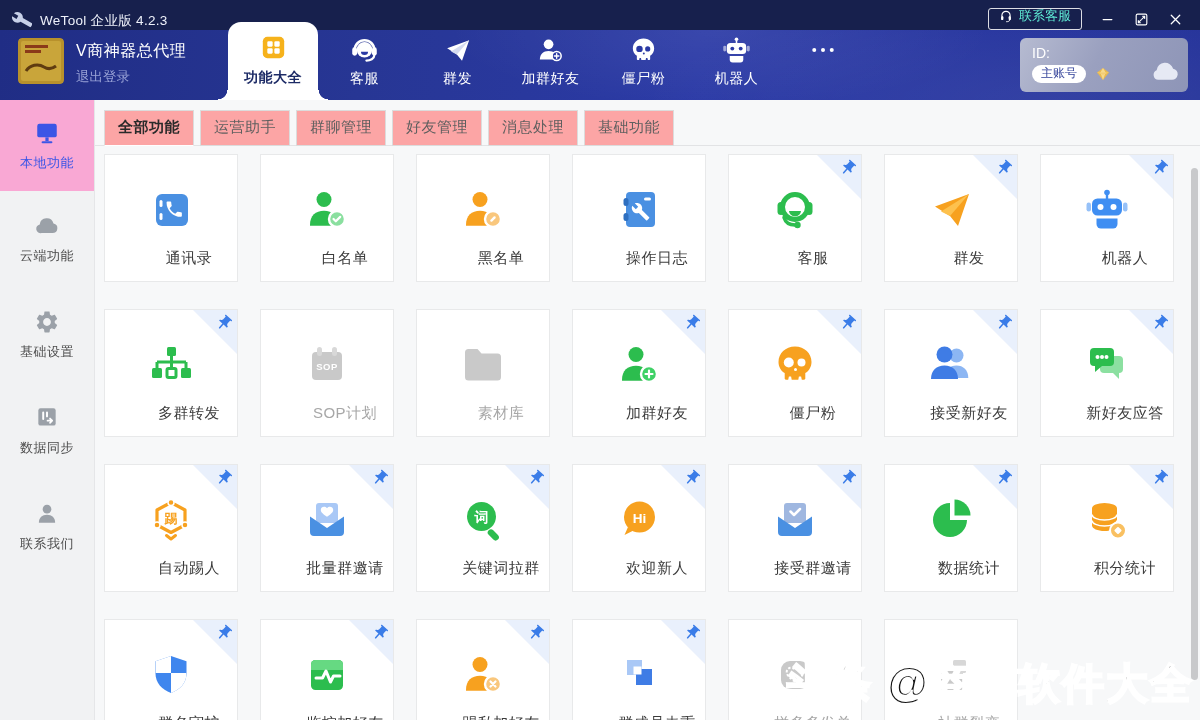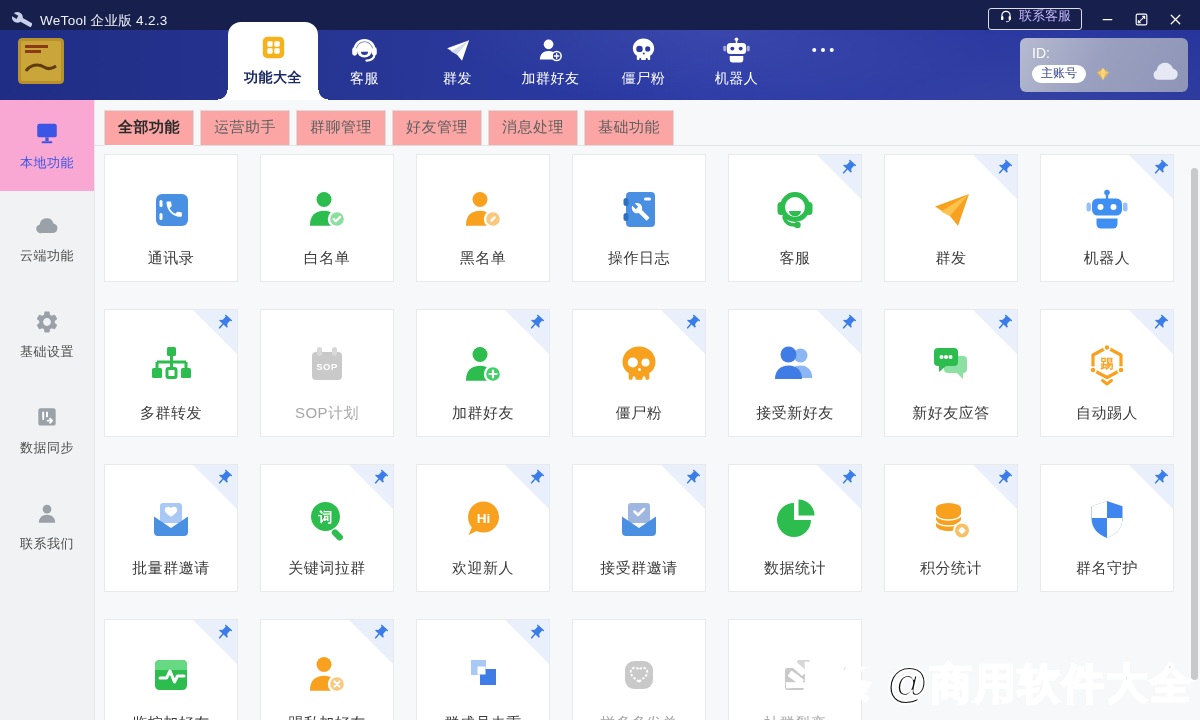--- a/index.html
+++ b/index.html
@@ -5,21 +5,21 @@
   * { margin:0; padding:0; box-sizing:border-box; }
   html,body { width:1200px; height:720px; overflow:hidden; background:#fff; }
   .app { position:relative; width:1200px; height:720px; font-family:"Liberation Sans",sans-serif; overflow:hidden; }
   svg text { font-family:"Liberation Sans",sans-serif; }
 
   
   .titlebar { height:30px; background:#17204d; display:flex; align-items:flex-end; padding-left:12px; position:relative; z-index:3; }
   .logo { display:inline-flex; }
   .app-title { color:#eef1fa; font-size:13.5px; margin-left:8px; letter-spacing:.3px; }
   .tb-right { margin-left:auto; display:flex; align-items:center; padding-right:16px; }
-  .contact-btn { background:transparent; border:1px solid rgba(255,255,255,.85); border-radius:3px; color:#c4b5fd;
+  .contact-btn { background:transparent; border:1px solid rgba(255,255,255,.85); border-radius:3px; color:#5eead4;
     font-size:13px; display:inline-flex; align-items:center; gap:6px; padding:2px 10px 9px; height:22px;
     font-family:"Liberation Sans",sans-serif; cursor:pointer; }
   .winbtn { display:inline-flex; margin-left:17px; cursor:pointer; }
 
   
   .header { position:relative; height:70px; background:linear-gradient(95deg,#202d85 0%,#273694 30%,#2b3aa6 58%,#25339a 100%); }
   .header::after { content:""; position:absolute; inset:0; pointer-events:none;
     background:radial-gradient(ellipse 420px 120px at 60% 0%, rgba(255,255,255,.07), transparent 65%),
                radial-gradient(ellipse 700px 160px at 88% 100%, rgba(255,255,255,.06), transparent 60%); }
   .user { position:absolute; left:18px; top:8px; display:flex; gap:12px; z-index:2; }
@@ -55,21 +55,21 @@
   .side-label { font-size:13px; color:#4c4c4c; margin-top:8px; letter-spacing:.5px; }
   .side-item.active .side-label { color:#3b55e6; }
 
   .content { position:absolute; left:95px; top:100px; right:0; bottom:0; background:#f7f8f9; overflow:hidden; }
   .tabs { display:flex; gap:6px; padding:10px 0 0 9px; border-bottom:1px solid #e2e3e5; }
   .tab { border:1px solid #dcdcdc; background:#fca5a5; padding:7px 13px 8px; font-size:15px; color:#5f5f5f;
     margin-bottom:-1px; cursor:pointer; letter-spacing:.5px; }
   .tab.active { color:#2a2a2a; font-weight:bold; border-bottom-color:#fff; }
 
   .grid { display:grid; grid-template-columns:repeat(7,134px); gap:27px 22px; padding:8px 0 0 9px; }
-  .card { height:128px; background:#fff; border:1px solid #e8e9ea; position:relative; cursor:pointer; }
+  .card { height:128px; background:#fff; border:1px solid #e8e9ea; position:relative; cursor:pointer;padding-left:18px; }
   .card-icon { position:absolute; top:31px; left:50%; transform:translateX(-50%); }
   .card-label { position:absolute; bottom:13px; width:100%; text-align:center; font-size:15px; color:#3c3c3c; letter-spacing:.5px; }
   .card.disabled .card-label { color:#a7a7a7; }
   .pin-corner { position:absolute; top:0; right:0; width:0; height:0; border-top:44px solid #e9f0fc; border-left:44px solid transparent; }
   .pin-ic { position:absolute; top:4px; right:4px; line-height:0; }
 
   .scroll-thumb { position:absolute; right:2px; top:68px; width:7px; height:512px; border-radius:4px; background:#c8c9cb; cursor:pointer; }
 
   .watermark { position:absolute; right:6px; bottom:8px; font-size:42px; font-weight:bold; color:#141414;
     -webkit-text-stroke:2px #fff; letter-spacing:2px; white-space:nowrap; z-index:6; pointer-events:none; }
@@ -121,20 +121,24 @@
 
   <div class="header">
     <div class="user">
       <span class="avatar"><svg width="46" height="46" viewBox="0 0 46 46">
             <rect width="46" height="46" rx="4" fill="#b8912c"></rect>
             <rect x="3" y="3" width="40" height="40" rx="2" fill="#c9a53a"></rect>
             <rect x="7" y="7" width="23" height="3" fill="#7a1f12" opacity="0.8"></rect>
             <rect x="7" y="12" width="16" height="3" fill="#7a1f12" opacity="0.8"></rect>
             <path d="M8 33c4-6 12-8 18-4 4 2.5 8 2 12-1" stroke="#5f3c10" stroke-width="3" fill="none"></path>
           </svg></span>
+      <span>
+        <div class="user-name">V商神器总代理</div>
+        <div class="user-logout">退出登录</div>
+      </span>
     </div>
     <div class="id-panel">
       <div class="id-label">ID:</div>
       <div class="id-row">
         <span class="badge-pill">主账号</span>
         <span style="display:inline-flex;">
             <svg width="18" height="18" viewBox="0 0 24 24" xmlns="http://www.w3.org/2000/svg">
               <polygon points="12,4 20,10 12,20 4,10" fill="#e9b94f"></polygon>
               <polygon points="12,4 15.5,10 12,20 8.5,10" fill="#f7d98b"></polygon>
               <polygon points="4,10 20,10 12,13" fill="#f3cd74"></polygon>
@@ -386,20 +390,26 @@
         </div>
         <div class="card disabled">
           <div class="card-icon"><svg width="48" height="48" viewBox="0 0 48 48" xmlns="http://www.w3.org/2000/svg">
               <rect x="9" y="11" width="30" height="28" rx="4" fill="#c9c9c9"></rect>
               <rect x="14" y="6" width="5" height="9" rx="2.5" fill="#d8d8d8"></rect>
               <rect x="29" y="6" width="5" height="9" rx="2.5" fill="#d8d8d8"></rect>
               <text x="24" y="28.5" font-size="9.5" font-weight="bold" fill="#fff" text-anchor="middle" letter-spacing="0.5">SOP</text>
             </svg></div>
           <div class="card-label">SOP计划</div>
         </div>
+        <div class="card disabled">
+          <div class="card-icon"><svg width="48" height="48" viewBox="0 0 48 48" xmlns="http://www.w3.org/2000/svg">
+              <path d="M6 36V11.5A3.5 3.5 0 0 1 9.5 8h9l4 4.5h16A3.5 3.5 0 0 1 42 16v20a3.5 3.5 0 0 1-3.5 3.5h-29A3.5 3.5 0 0 1 6 36z" fill="#c9c9c9"></path>
+            </svg></div>
+          <div class="card-label">素材库</div>
+        </div>
         <div class="card">
           <div class="pin-corner"></div>
           <div class="pin-ic"><svg width="18" height="18" viewBox="0 0 24 24" xmlns="http://www.w3.org/2000/svg">
               <g transform="rotate(42 12 12)">
                 <path d="M16 9V4h1c.55 0 1-.45 1-1s-.45-1-1-1H7c-.55 0-1 .45-1 1s.45 1 1 1h1v5c0 1.66-1.34 3-3 3v2h5.97v7l1 1 1-1v-7H19v-2c-1.66 0-3-1.34-3-3z" fill="#3a7ce8"></path>
               </g>
             </svg></div>
           <div class="card-icon"><svg width="48" height="48" viewBox="0 0 48 48" xmlns="http://www.w3.org/2000/svg">
               <circle cx="21" cy="13.5" r="7.5" fill="#2cbd4e"></circle>
               <path d="M7 38.5c0-8.8 5.6-13.8 14-13.8s14 5 14 13.8v1.2H7z" fill="#2cbd4e"></path>

